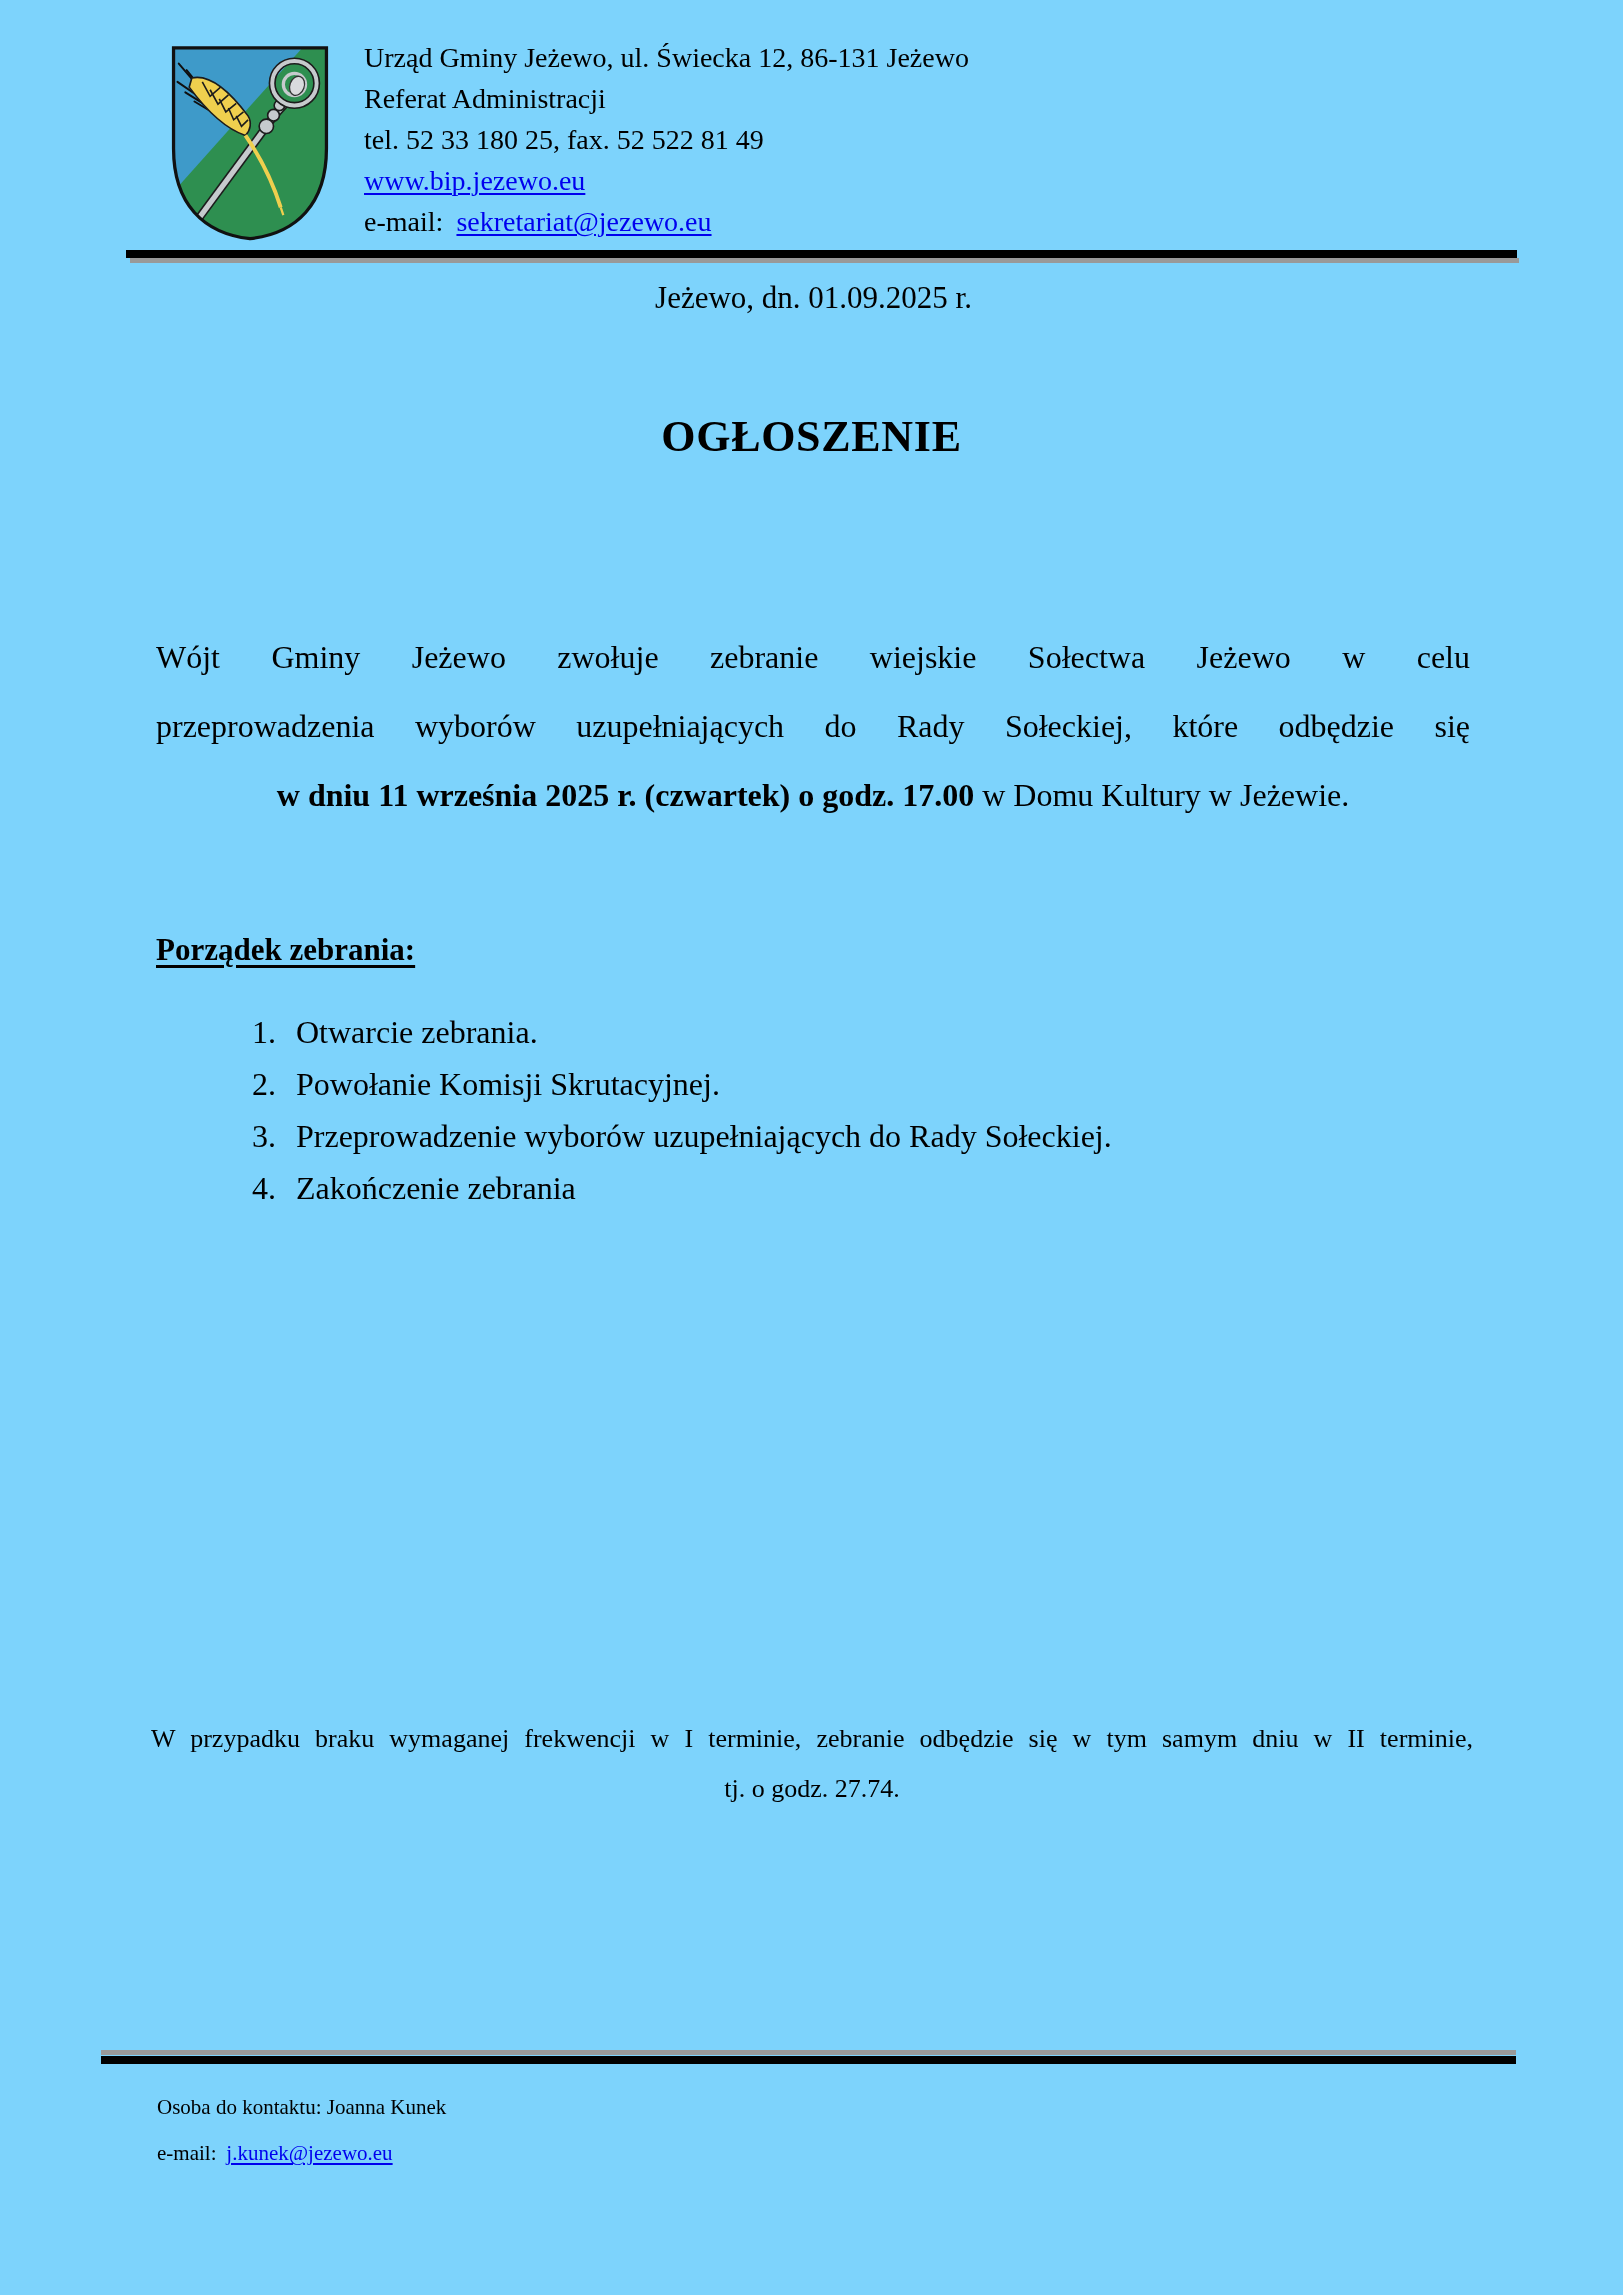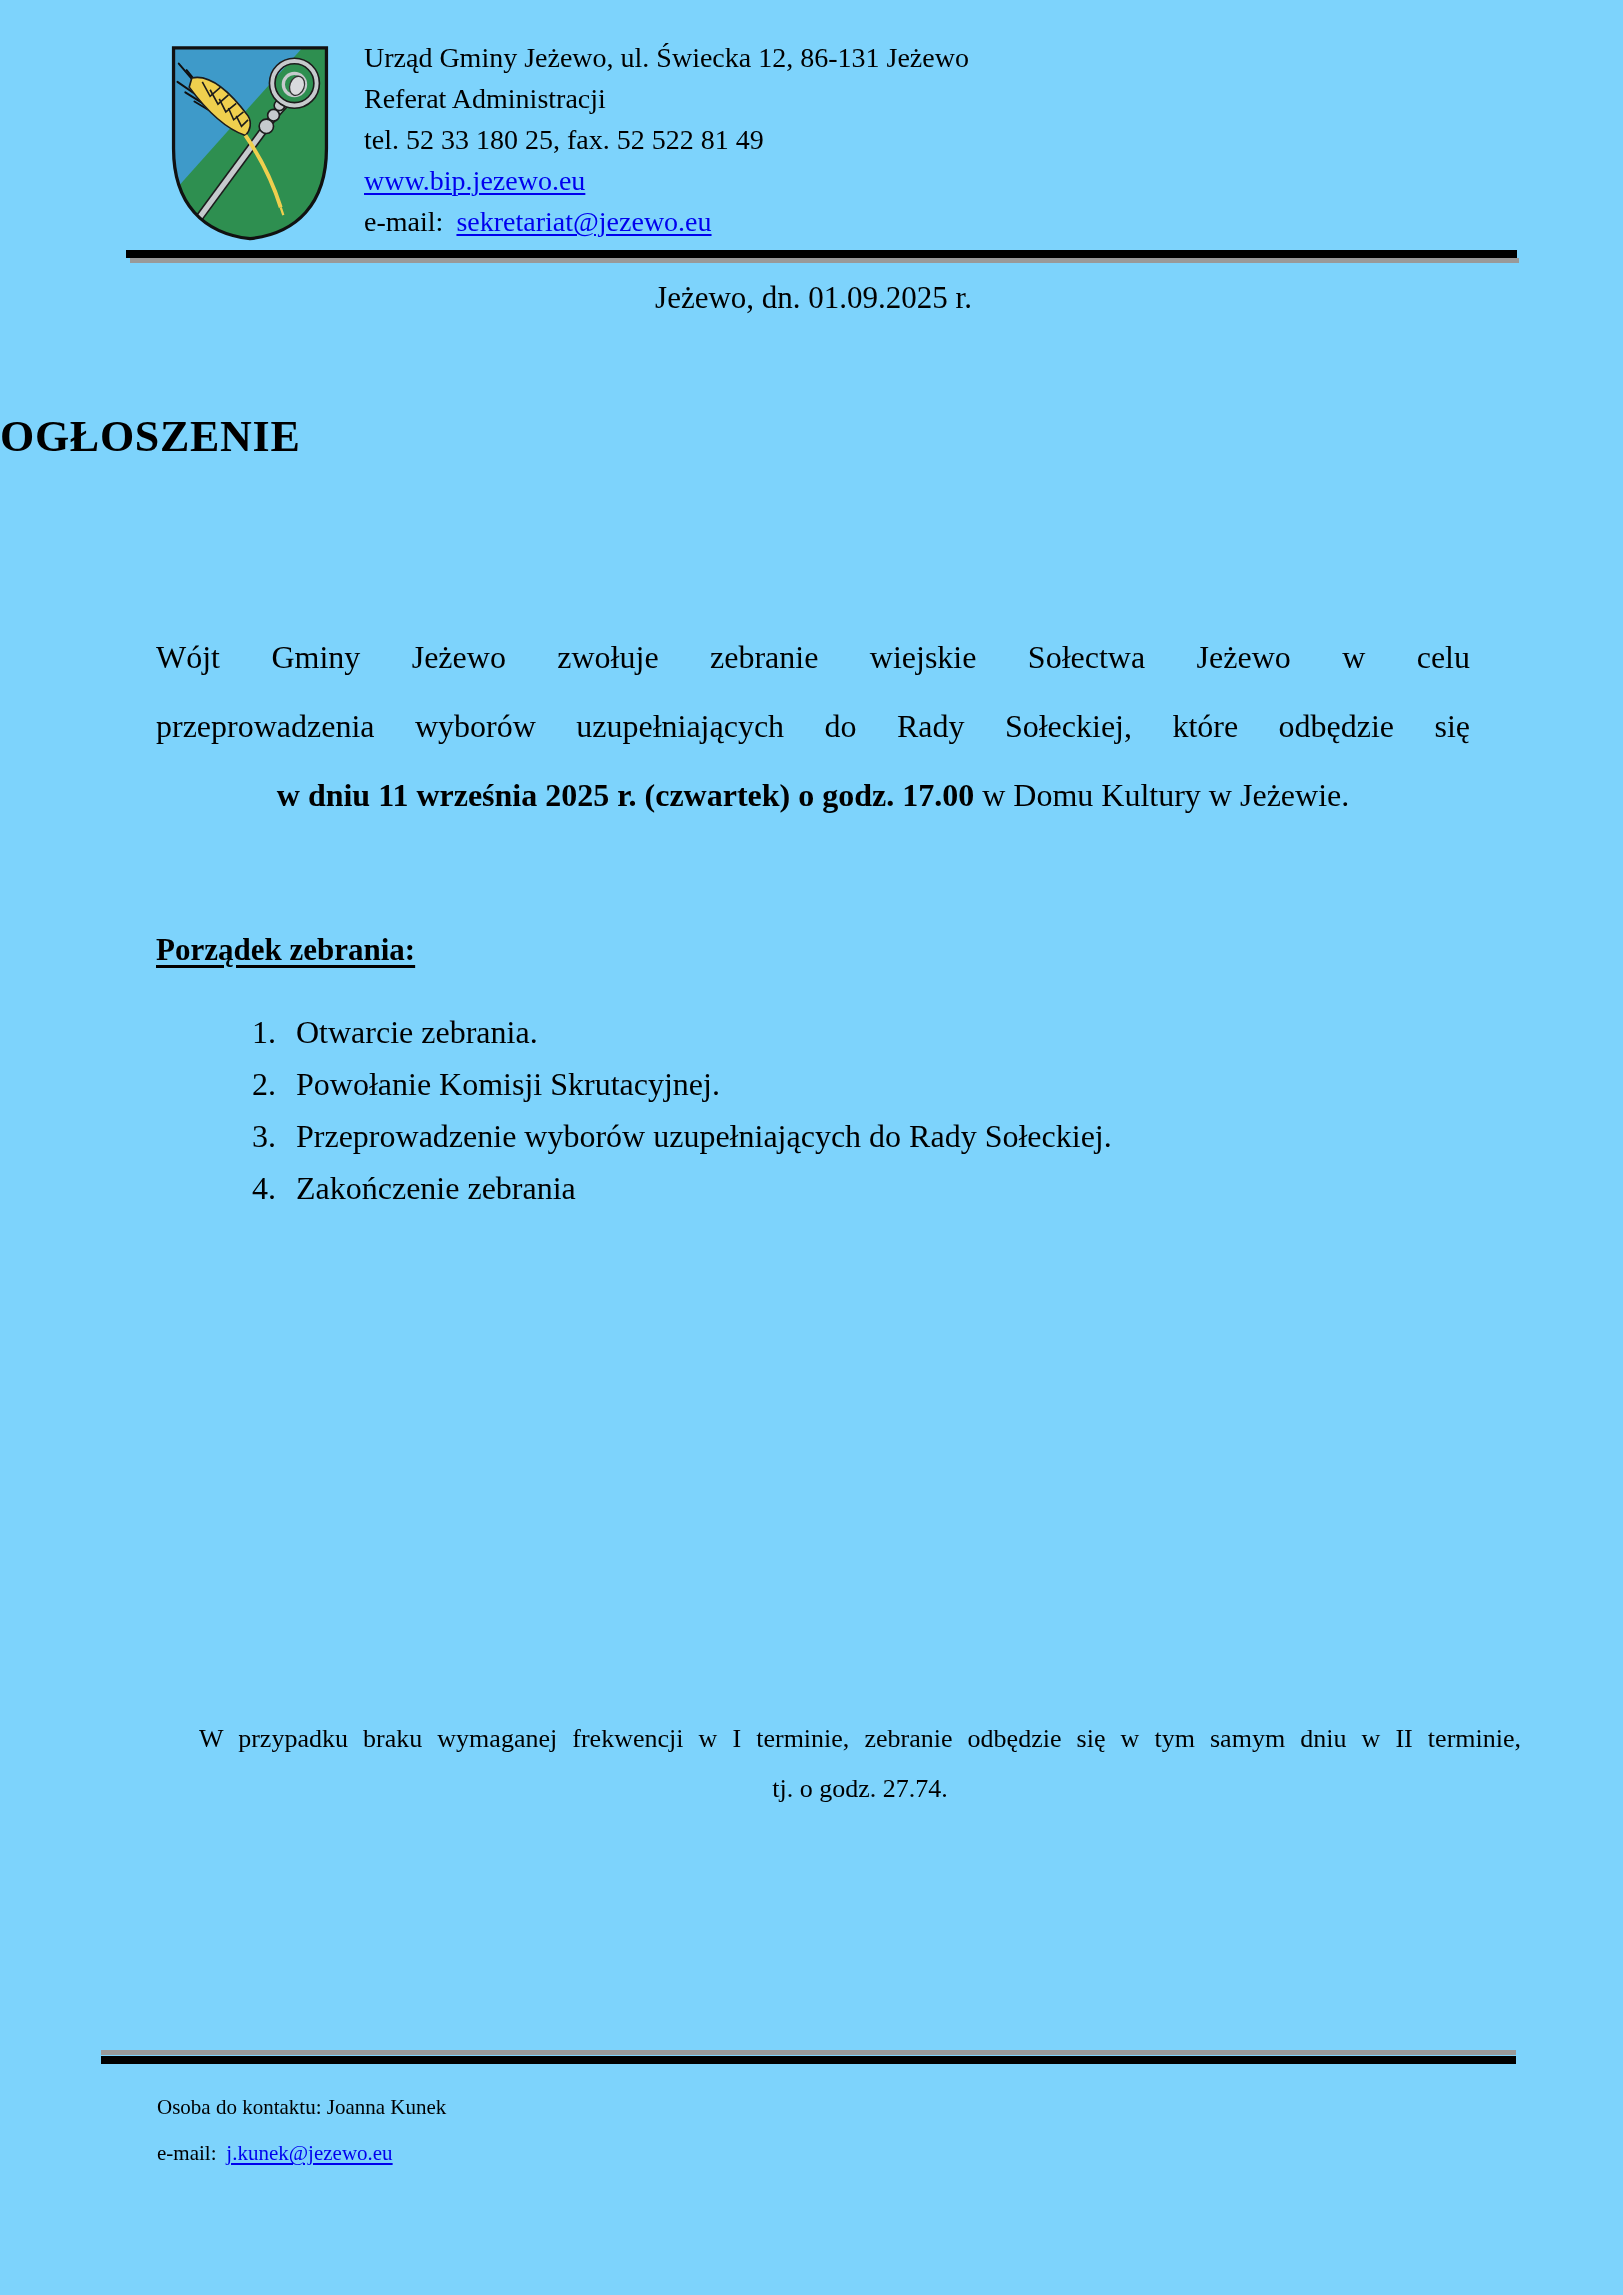--- a/index.html
+++ b/index.html
@@ -17,33 +17,33 @@
 
   
   .logo{left:168px;top:44px;width:164px;height:198px;}
   .hdr-text{left:364px;top:37px;font-size:28px;line-height:41px;white-space:nowrap;}
   .hdr-text a, .link{color:#0000EE;text-decoration:underline;text-decoration-thickness:2px;text-underline-offset:3.3px;cursor:pointer;}
   .rule-black{left:126px;top:250px;width:1391px;height:7.9px;background:#000;}
   .rule-gray{left:130px;top:258px;width:1389px;height:4.6px;background:#999999;}
 
   .dateline{left:157px;top:280px;width:1313px;text-align:center;font-size:31px;}
 
-  .title{left:0;top:411px;width:1623px;font-weight:bold;font-size:44px;letter-spacing:0.7px;}
+  .title{left:0;top:411px;width:1623px;text-align:center;font-weight:bold;font-size:44px;letter-spacing:0.7px;}
 
   .body-par{left:156px;top:623px;width:1314px;font-size:32px;line-height:69px;}
   .jline{text-align:justify;text-align-last:justify;}
   .lline{text-align:center;}
 
   .agenda-head{left:156px;top:932px;font-size:31px;font-weight:bold;text-decoration:underline;text-decoration-thickness:3.3px;text-underline-offset:5.2px;white-space:nowrap;}
 
   .agenda{left:252px;top:1006px;font-size:32px;line-height:52px;}
   .agenda-item{display:flex;}
   .agenda-num{width:44px;flex-shrink:0;}
 
-  .note{left:151px;top:1714px;width:1322px;font-size:26px;line-height:50px;margin-left:48px;}
+  .note{left:151px;top:1714px;width:1322px;font-size:26px;line-height:50px;}
 
   .f-rule-gray{left:101px;top:2050px;width:1415px;height:4.6px;background:#999999;}
   .f-rule-black{left:101px;top:2056px;width:1415px;height:7.9px;background:#000;}
   .footer-text{left:157px;top:2084px;font-size:21px;line-height:46px;white-space:nowrap;}
 </style>
 </head>
 <body>
 
 <div class="page">
 

